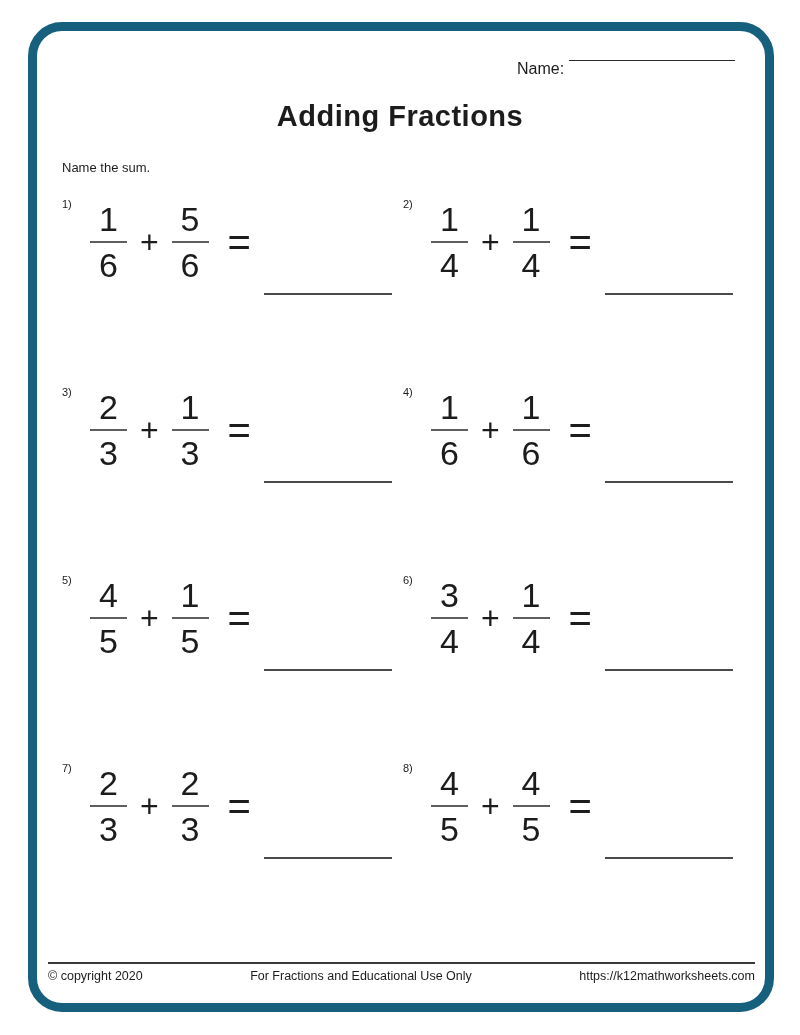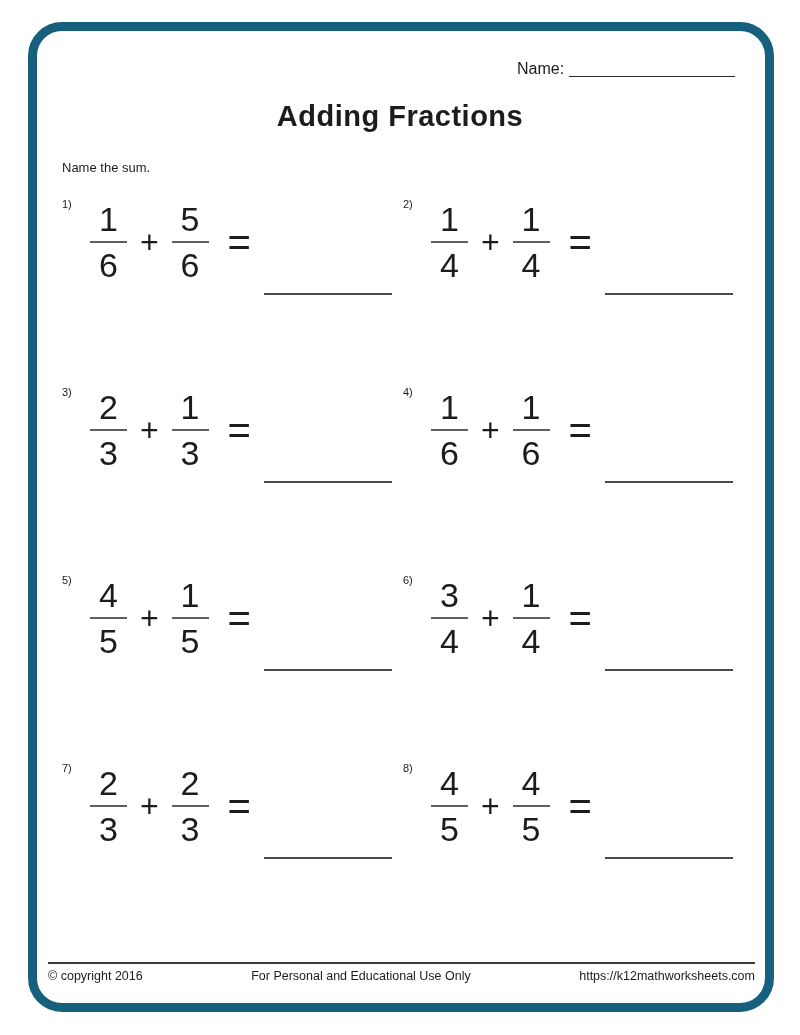--- a/index.html
+++ b/index.html
@@ -17,21 +17,21 @@
     position: absolute;
     left: 28px; top: 22px;
     width: 746px; height: 990px;
     border: 9px solid var(--accent);
     border-radius: 34px;
     background: transparent;
   }
   .name-row {
     position: absolute;
     left: 517px; top: 60px;
-    display: flex; align-items: flex-end;
+    display: flex; 
     font-size: 16px;
   }
   .name-line {
     display: inline-block;
     width: 166px; height: 0;
     border-bottom: 1.5px solid #2a2a2a;
     margin-left: 5px;
     margin-bottom: 1px;
   }
   .title {
@@ -250,18 +250,18 @@
       <span class="den">5</span>
     </span>
     <span class="eq">=</span>
     <span class="answer-line"></span>
   </div>
 </div>
 
   <div class="footer-rule"></div>
 
   <div class="footer">
-    <span>© copyright 2016</span>
-    <span>For Personal and Educational Use Only</span>
+    <span>© copyright 2020</span>
+    <span>For Fractions and Educational Use Only</span>
     <span>https://k12mathworksheets.com</span>
   </div>
 
 </div>
 
 </body></html>

